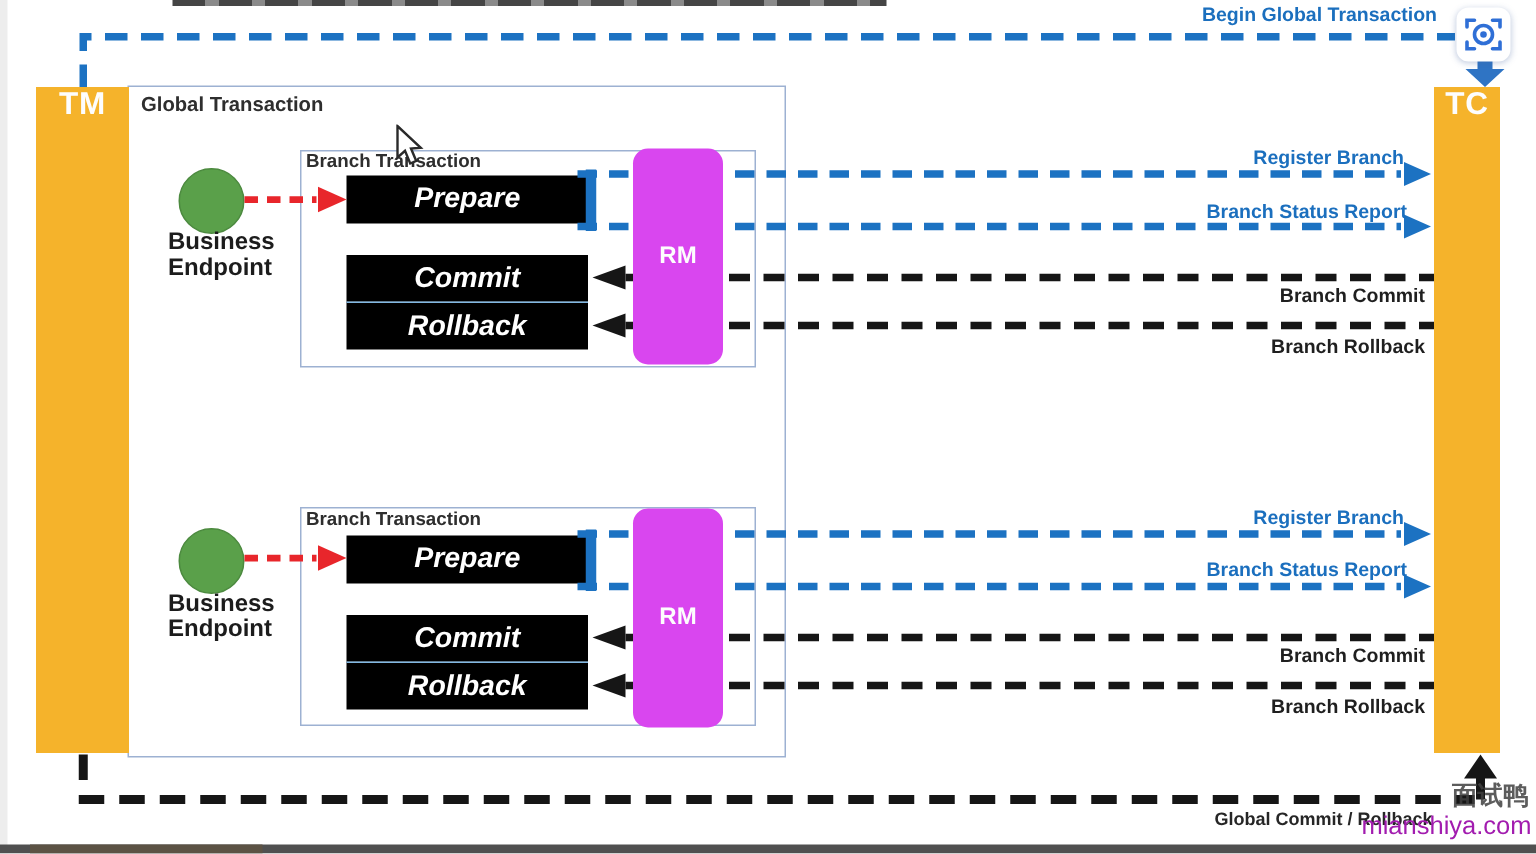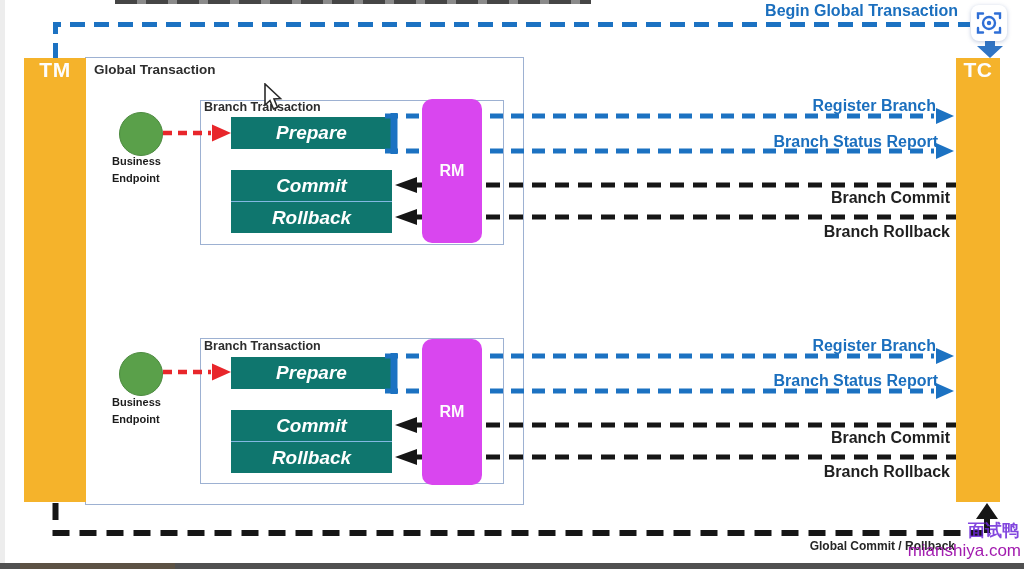--- a/index.html
+++ b/index.html
@@ -20,54 +20,54 @@
   
   .gt-box{left:85px;top:57px;width:437px;height:446px;border:1.5px solid #9db1d2;
     background:transparent;z-index:1;}
   .gt-title{left:94px;top:62px;font-size:13.5px;font-weight:bold;color:#2e2e2e;z-index:2;text-align:center;}
   .branch-box{left:200px;width:302px;border:1.2px solid #9db1d2;background:#fff;z-index:1;}
   .branch-1{top:100px;height:143px;}
   .branch-2{top:338px;height:144px;}
   .branch-title{left:204px;font-size:12.5px;font-weight:bold;color:#2e2e2e;z-index:2;}
   .bt-1{top:100px;} .bt-2{top:339px;}
   
-  .blue-box{left:231px;width:161px;background:#0f766e;display:flex;align-items:center;
+  .blue-box{left:231px;width:161px;background:#000000;display:flex;align-items:center;
     justify-content:center;color:#fff;font-weight:bold;font-style:italic;font-size:19px;z-index:2;}
   .prepare-1{top:117px;height:32px;} .commit-1{top:170px;height:31px;}
   .rollback-1{top:201px;height:31px;border-top:1.5px solid #82b8e2;}
   .prepare-2{top:357px;height:32px;} .commit-2{top:410px;height:31px;}
   .rollback-2{top:441px;height:31px;border-top:1.5px solid #82b8e2;}
   
   .rm-box{left:422px;width:60px;background:#d946ef;display:flex;align-items:center;
     justify-content:center;color:#fdfdfd;font-weight:bold;font-size:16px;z-index:4;border-radius:10px;}
   .rm-1{top:99px;height:144px;} .rm-2{top:339px;height:146px;}
   
   .endpoint-circle{left:119px;width:42px;height:42px;border-radius:50%;background:#5aa04a;
     border:1px solid #4c8a3f;z-index:2;}
   .ec-1{top:112px;} .ec-2{top:352px;}
-  .endpoint-label{left:112px;width:78px;font-size:11px;font-weight:bold;color:#1c1c1c;
+  .endpoint-label{left:112px;width:78px;font-size:16px;font-weight:bold;color:#1c1c1c;
     line-height:17px;z-index:2;}
   .el-1{top:153px;} .el-2{top:394px;}
   
-  .flow-label{font-size:16px;font-weight:bold;z-index:4;white-space:nowrap;}
+  .flow-label{font-size:13px;font-weight:bold;z-index:4;white-space:nowrap;}
   .blue-lbl{color:#1b6fbe;} .black-lbl{color:#1f1f1f;padding-left:22px;}
   .lbl-begin{right:66px;top:2px;}
   .lbl-reg1{right:88px;top:97px;} .lbl-stat1{right:86px;top:133px;}
   .lbl-com1{right:74px;top:189px;} .lbl-rol1{right:74px;top:223px;}
   .lbl-reg2{right:88px;top:337px;} .lbl-stat2{right:86px;top:372px;}
   .lbl-com2{right:74px;top:429px;} .lbl-rol2{right:74px;top:463px;}
   .lbl-global{right:69px;top:539px;font-size:12px;color:#262626;}
   
   .lines{left:0;top:0;z-index:3;pointer-events:none;}
   
   .capture-btn{left:971px;top:5px;width:36px;height:36px;background:#fff;border-radius:8px;
     box-shadow:0 1px 4px rgba(70,100,160,.35);z-index:5;display:flex;align-items:center;justify-content:center;}
   .cursor{left:263px;top:83px;z-index:6;}
   
-  .wm-brand{right:5px;top:519px;font-size:17px;font-weight:bold;color:#6d28d9;opacity:.85;z-index:6;}
+  .wm-brand{right:5px;top:519px;font-size:17px;font-weight:bold;color:#404040;opacity:.85;z-index:6;}
   .wm-site{right:3px;top:541px;font-size:17px;color:#a21caf;z-index:6;}
 </style>
 </head>
 <body>
 
 <div id="stage">
 
   <div class="abs left-edge"></div>
   <div class="abs top-strip"></div>
   <div class="abs bottom-strip"></div>

